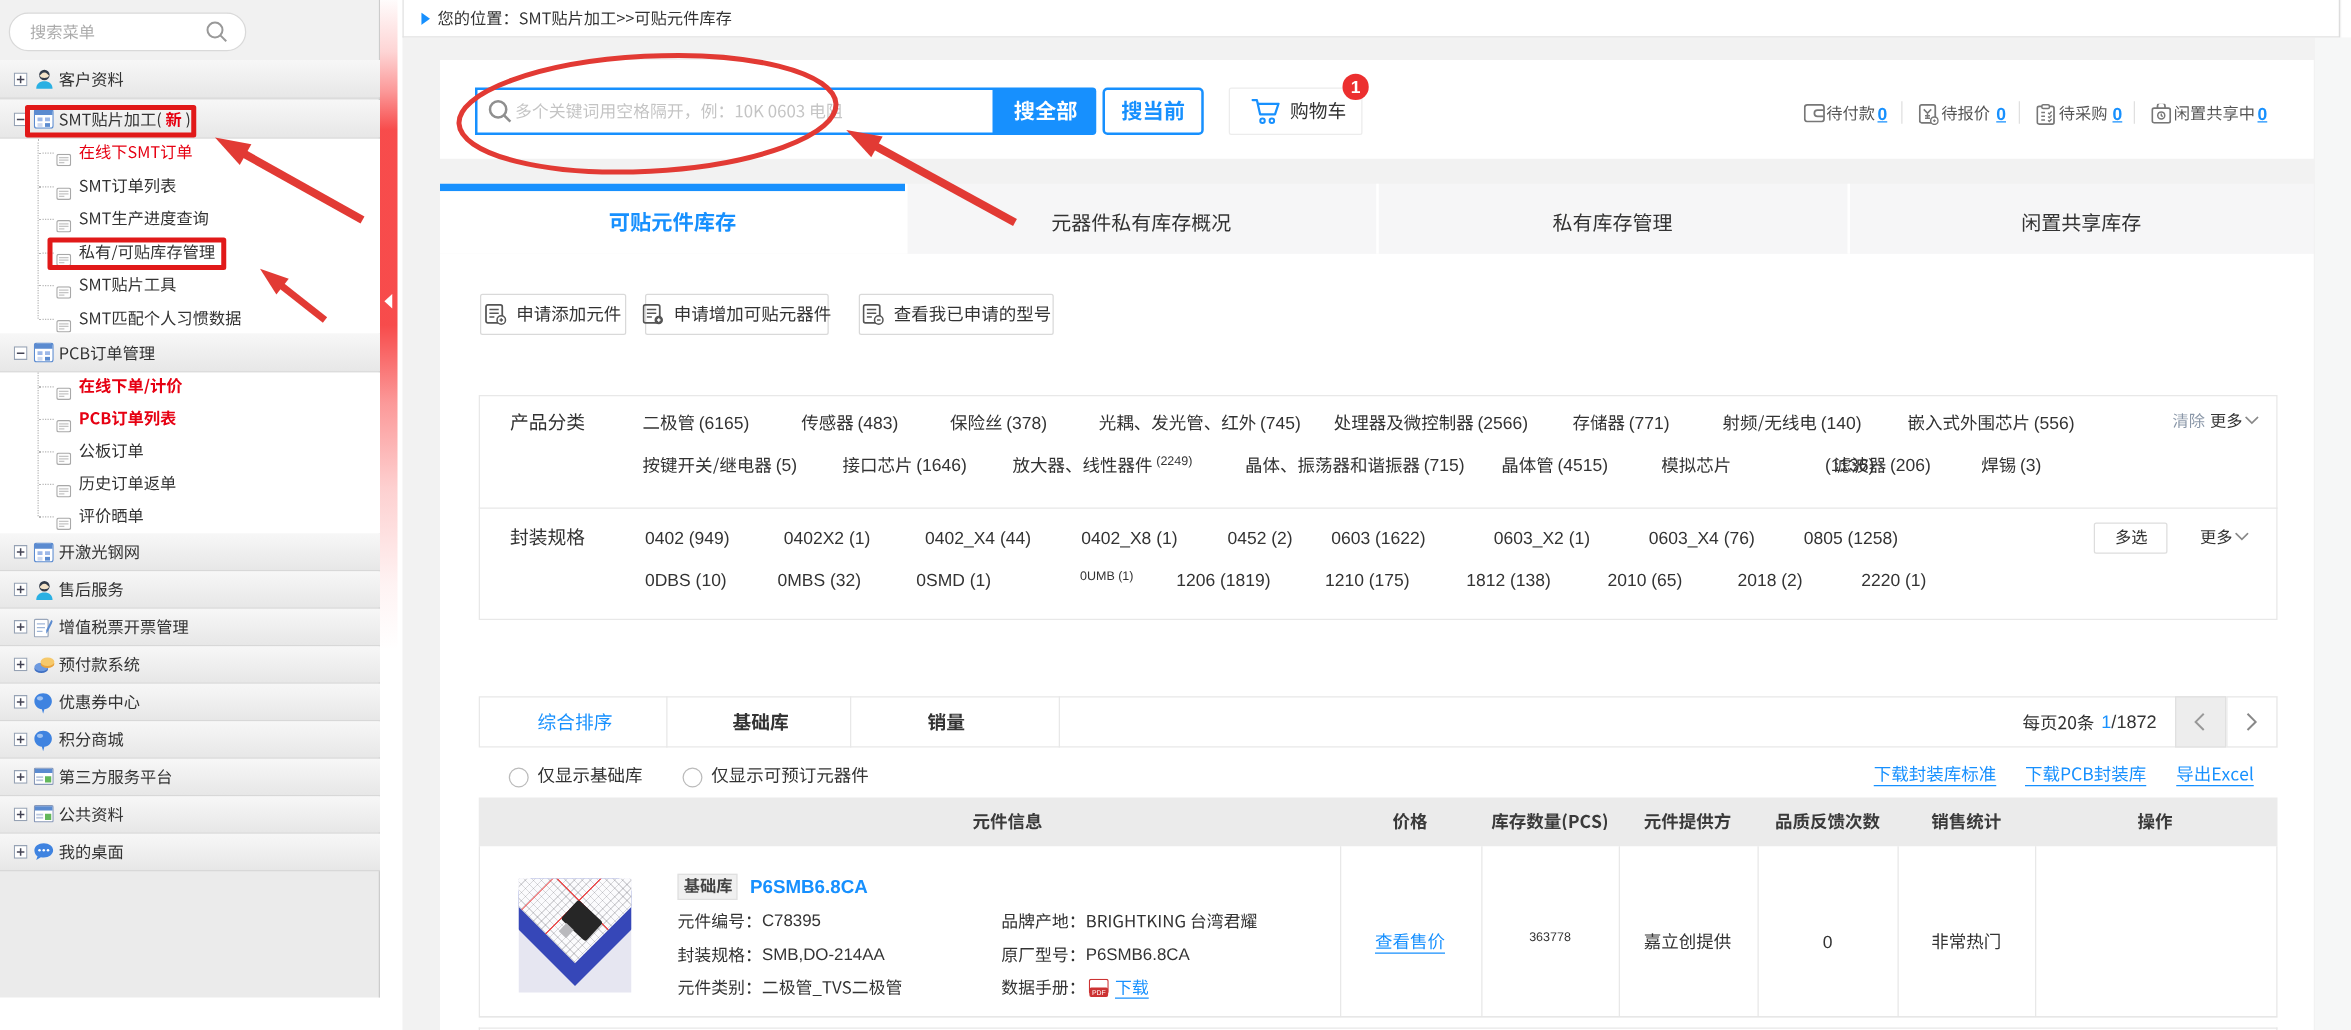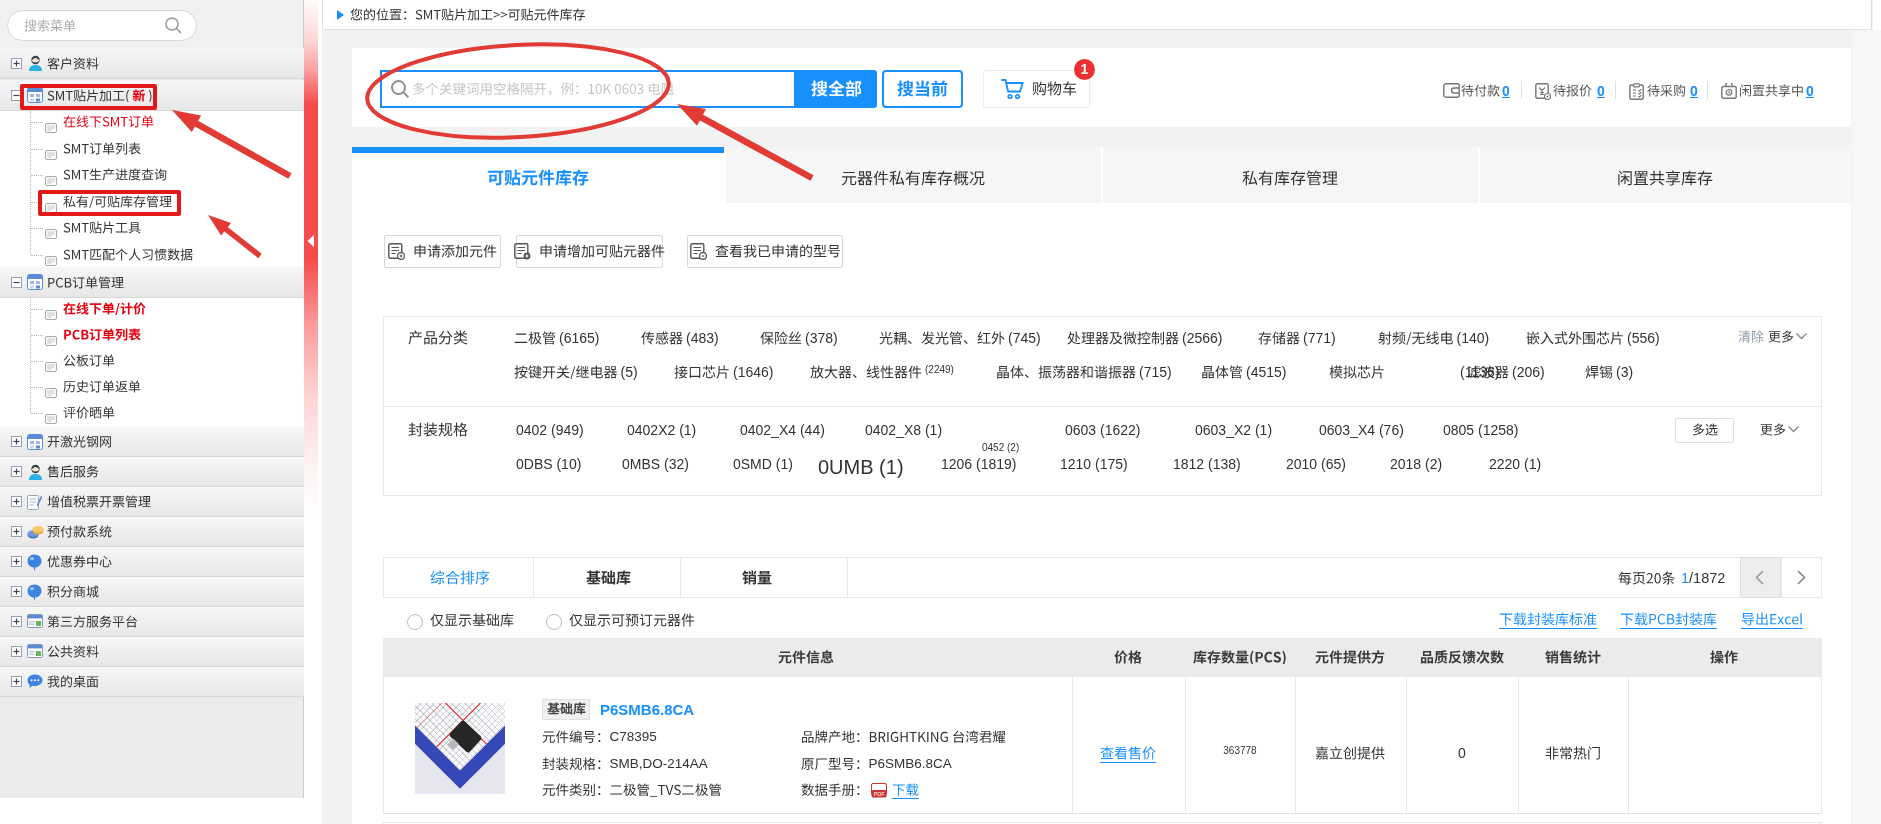--- a/index.html
+++ b/index.html
@@ -947,29 +947,29 @@
       <use href="#r102" x="500"></use>
     </g>
   </svg>
 <svg class="ab" style="left:1796px;top:333px" width="11" height="7" viewBox="0 0 11 7">
     <path d="M0.5 0.5l5 5 5-5" fill="none" stroke="#888" stroke-width="1.3"></path>
   </svg>
 <div class="ab lat" style="left:516px;top:422px;font-size:14px">0402 (949)</div>
 <div class="ab lat" style="left:627px;top:422px;font-size:14px">0402X2 (1)</div>
 <div class="ab lat" style="left:740px;top:422px;font-size:14px">0402_X4 (44)</div>
 <div class="ab lat" style="left:865px;top:422px;font-size:14px">0402_X8 (1)</div>
-<div class="ab lat" style="left:982px;top:442px;font-size:10px">0452 (2)</div>
+<div class="ab lat" style="left:982px;top:422px;font-size:14px">0452 (2)</div>
 <div class="ab lat" style="left:1065px;top:422px;font-size:14px">0603 (1622)</div>
 <div class="ab lat" style="left:1195px;top:422px;font-size:14px">0603_X2 (1)</div>
 <div class="ab lat" style="left:1319px;top:422px;font-size:14px">0603_X4 (76)</div>
 <div class="ab lat" style="left:1443px;top:422px;font-size:14px">0805 (1258)</div>
 <div class="ab lat" style="left:516px;top:456px;font-size:14px">0DBS (10)</div>
 <div class="ab lat" style="left:622px;top:456px;font-size:14px">0MBS (32)</div>
 <div class="ab lat" style="left:733px;top:456px;font-size:14px">0SMD (1)</div>
-<div class="ab lat" style="left:818px;top:456px;font-size:20px">0UMB (1)</div>
+<div class="ab lat" style="left:864px;top:456px;font-size:10px">0UMB (1)</div>
 <div class="ab lat" style="left:941px;top:456px;font-size:14px">1206 (1819)</div>
 <div class="ab lat" style="left:1060px;top:456px;font-size:14px">1210 (175)</div>
 <div class="ab lat" style="left:1173px;top:456px;font-size:14px">1812 (138)</div>
 <div class="ab lat" style="left:1286px;top:456px;font-size:14px">2010 (65)</div>
 <div class="ab lat" style="left:1390px;top:456px;font-size:14px">2018 (2)</div>
 <div class="ab lat" style="left:1489px;top:456px;font-size:14px">2220 (1)</div>
 <div class="ab" style="left:1675px;top:418px;width:59px;height:25px;background:#fff;border:1px solid #ddd;border-radius:2px"></div>
 <svg class="cj" style="position:absolute;left:1692.0px;top:423.4px;" width="26.0" height="13.0" viewBox="0 0 1000 500">
     <g fill="#333333">
       <use href="#r102" x="0"></use>

